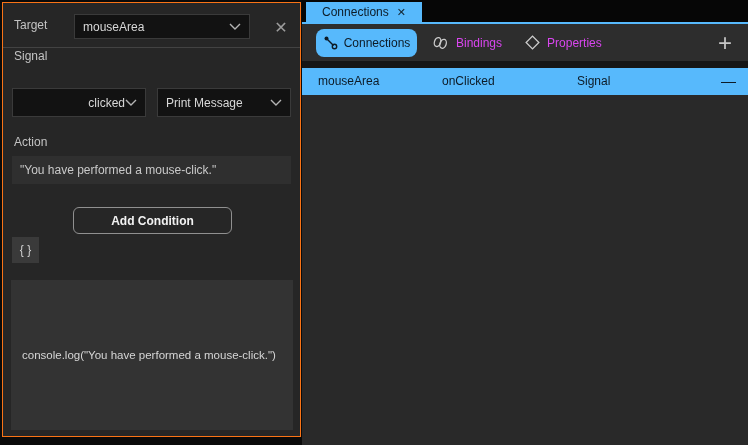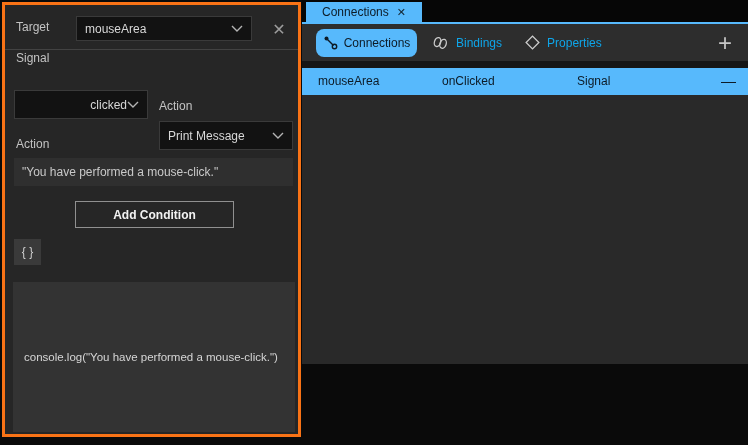--- a/index.html
+++ b/index.html
@@ -9,21 +9,21 @@
     font-family:"Liberation Sans", sans-serif;
     color:#d6d6d6;
     position:relative;
     overflow:hidden;
     -webkit-font-smoothing:antialiased;
   }
 
   
   .dialog {
     position:absolute; left:2px; top:2px; width:299px; height:435px;
-    background:#262626; border:3px solid #f97316;
+    background:#262626; border:1px solid #f97316;
   }
   .lbl { position:absolute; font-size:12px; color:#c3c3c3; height:16px; line-height:16px; }
 
   .combo {
     position:absolute; background:#121212; border:1px solid #3a3a3a;
     display:flex; align-items:center; font-size:12px; color:#d8d8d8;
     padding:0 8px; cursor:default;
   }
   .combo .val { flex:1 1 auto; white-space:nowrap; overflow:hidden; }
   .combo .chev { flex:0 0 auto; display:flex; }
@@ -34,56 +34,56 @@
     color:#9c9c9c; font-size:16px;
   }
   .divider { position:absolute; left:0; right:0; top:44px; height:1px; background:#424242; }
 
   .msg-input {
     position:absolute; left:9px; top:153px; width:279px; height:28px;
     background:#2f2f2f; border:none; outline:none; color:#c9c9c9;
     font-size:12px; padding:0 8px; font-family:"Liberation Sans", sans-serif;
   }
   .add-cond {
-    position:absolute; left:70px; top:196px; width:159px; height:27px;
-    background:transparent; border:1px solid #909090; border-radius:0;
+    position:absolute; left:70px; top:204px; width:159px; height:27px;
+    background:transparent; border:1px solid #909090; border-radius:6px;
     color:#f2f2f2; font-size:12px; font-weight:700;
     display:flex; align-items:center; justify-content:center; cursor:default;
   }
   .braces-btn {
     position:absolute; left:9px; top:234px; width:27px; height:26px;
     background:#3a3a3a; color:#cfcfcf; font-size:12px;
     display:flex; align-items:center; justify-content:center; cursor:default;
   }
   .code-area {
     position:absolute; left:8px; top:277px; width:282px; height:150px;
     background:#333333; display:flex; align-items:center;
   }
   .code-area .code {
     padding-left:11px; font-size:11.5px; color:#d6d6d6;
     font-family:"Liberation Sans", sans-serif; white-space:nowrap;
   }
 
   
-  .rpanel { position:absolute; left:302px; top:0; width:446px; height:364px; background:#292929; }
+  .rpanel { position:absolute; left:302px; top:0; width:446px; height:445px; background:#292929; }
   .tabbar { position:absolute; left:0; top:0; width:100%; height:22px; background:#060606; }
   .view-tab {
     position:absolute; left:4px; top:2px; width:116px; height:20px; background:#57b9fc;
     color:#0d1b26; font-size:12px; display:flex; align-items:center; justify-content:center; gap:8px;
   }
   .view-tab .tab-x { font-size:11px; color:#13242f; display:flex; }
   .tab-underline { position:absolute; left:0; top:22px; width:100%; height:2px; background:#57b9fc; }
 
   .toolbar {
     position:absolute; left:0; top:24px; width:100%; height:37px; background:#2d2d2d;
     display:flex; align-items:center;
   }
   .tb-btn {
     height:28px; display:flex; align-items:center; gap:6px;
-    font-size:12px; color:#0ea5e9; cursor:default;
+    font-size:12px; color:#d946ef; cursor:default;
   }
   .tb-btn.active {
     margin-left:14px; width:101px; justify-content:center;
     background:#57b9fc; border-radius:8px; color:#0d1b26;
   }
   .tb-bindings { margin-left:14px; }
   .tb-properties { margin-left:22px;text-align:center; }
   .tb-plus {
     margin-left:auto; margin-right:16px; color:#c6c6c6;
     font-size:24px; font-weight:100; line-height:20px; cursor:default;
@@ -129,21 +129,21 @@
 
   <div class="combo" style="left:9px; top:85px; width:134px; height:29px;text-align:right;">
     <span class="val">clicked</span>
     <span class="chev">
       <svg width="12" height="7" viewBox="0 0 12 7">
           <path d="M1 1 L6 6 L11 1" fill="none" stroke="#b4b4b4" stroke-width="1.4"></path>
         </svg>
     </span>
   </div>
 
-  <div class="combo" style="left:154px; top:85px; width:134px; height:29px;margin-top:31px;">
+  <div class="combo" style="left:154px; top:85px; width:134px; height:29px;">
     <span class="val">Print Message</span>
     <span class="chev">
       <svg width="12" height="7" viewBox="0 0 12 7">
           <path d="M1 1 L6 6 L11 1" fill="none" stroke="#b4b4b4" stroke-width="1.4"></path>
         </svg>
     </span>
   </div>
 
   <span class="lbl" style="left:11px; top:131px;">Action</span>
 

